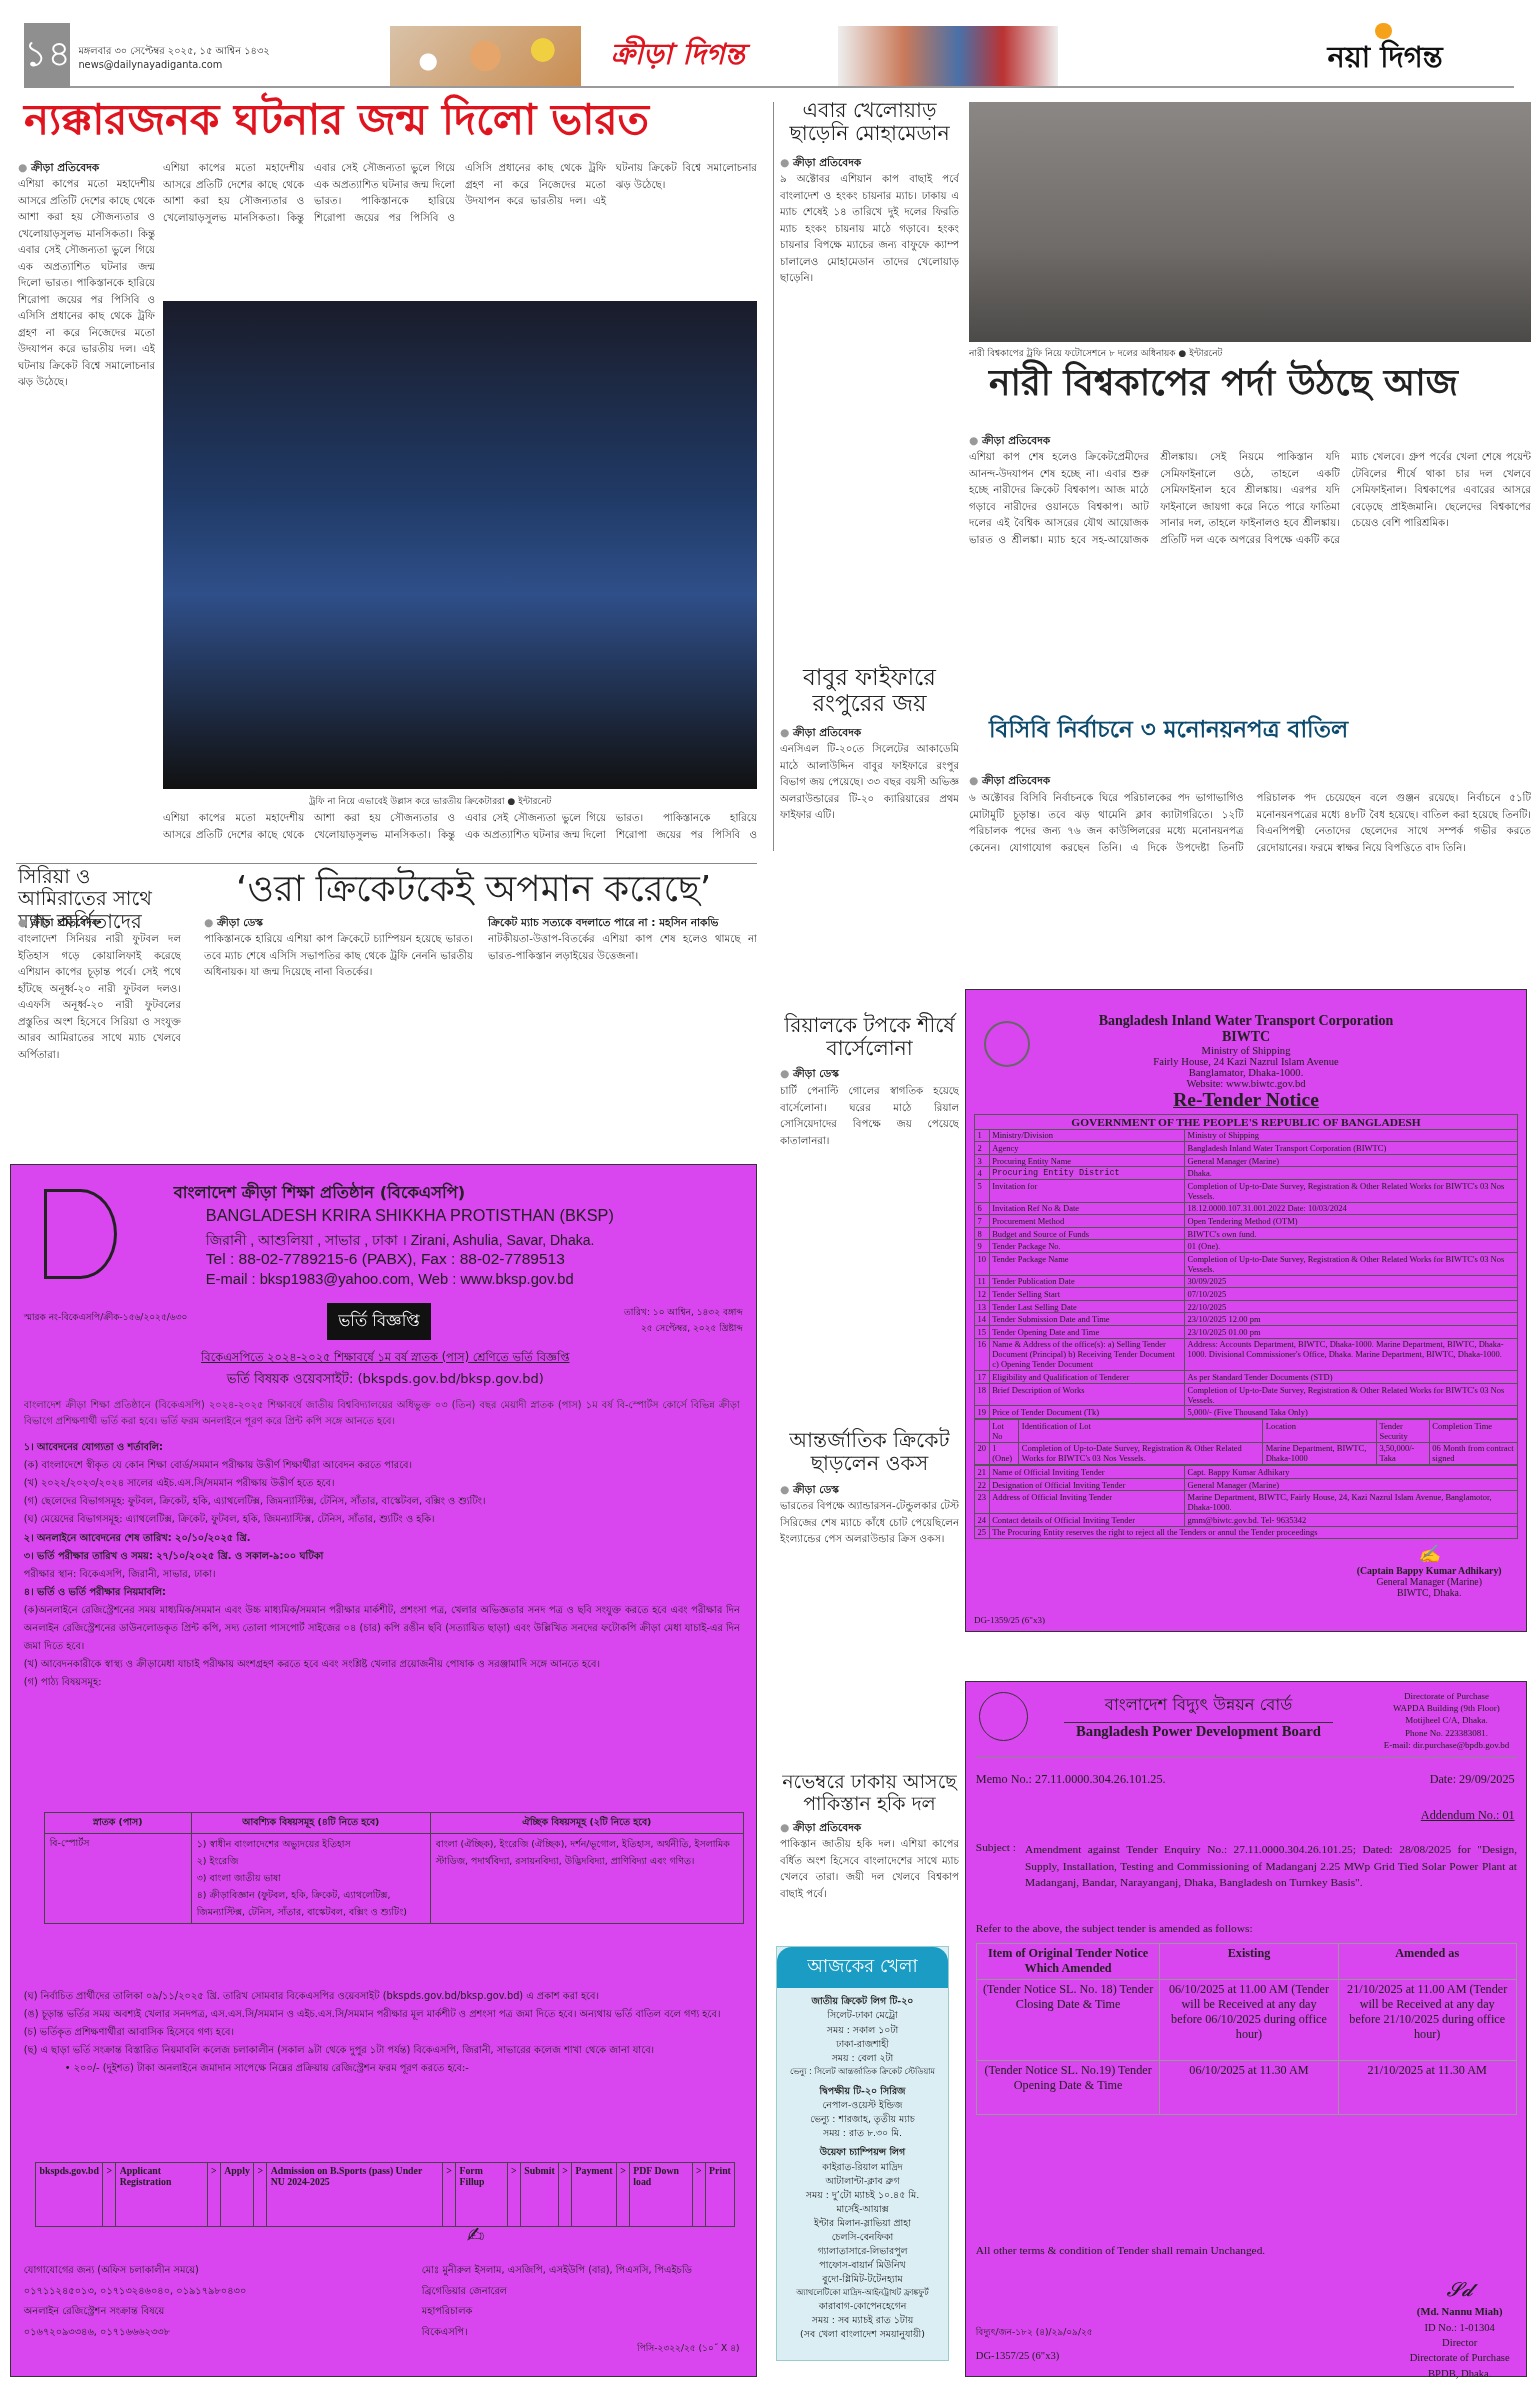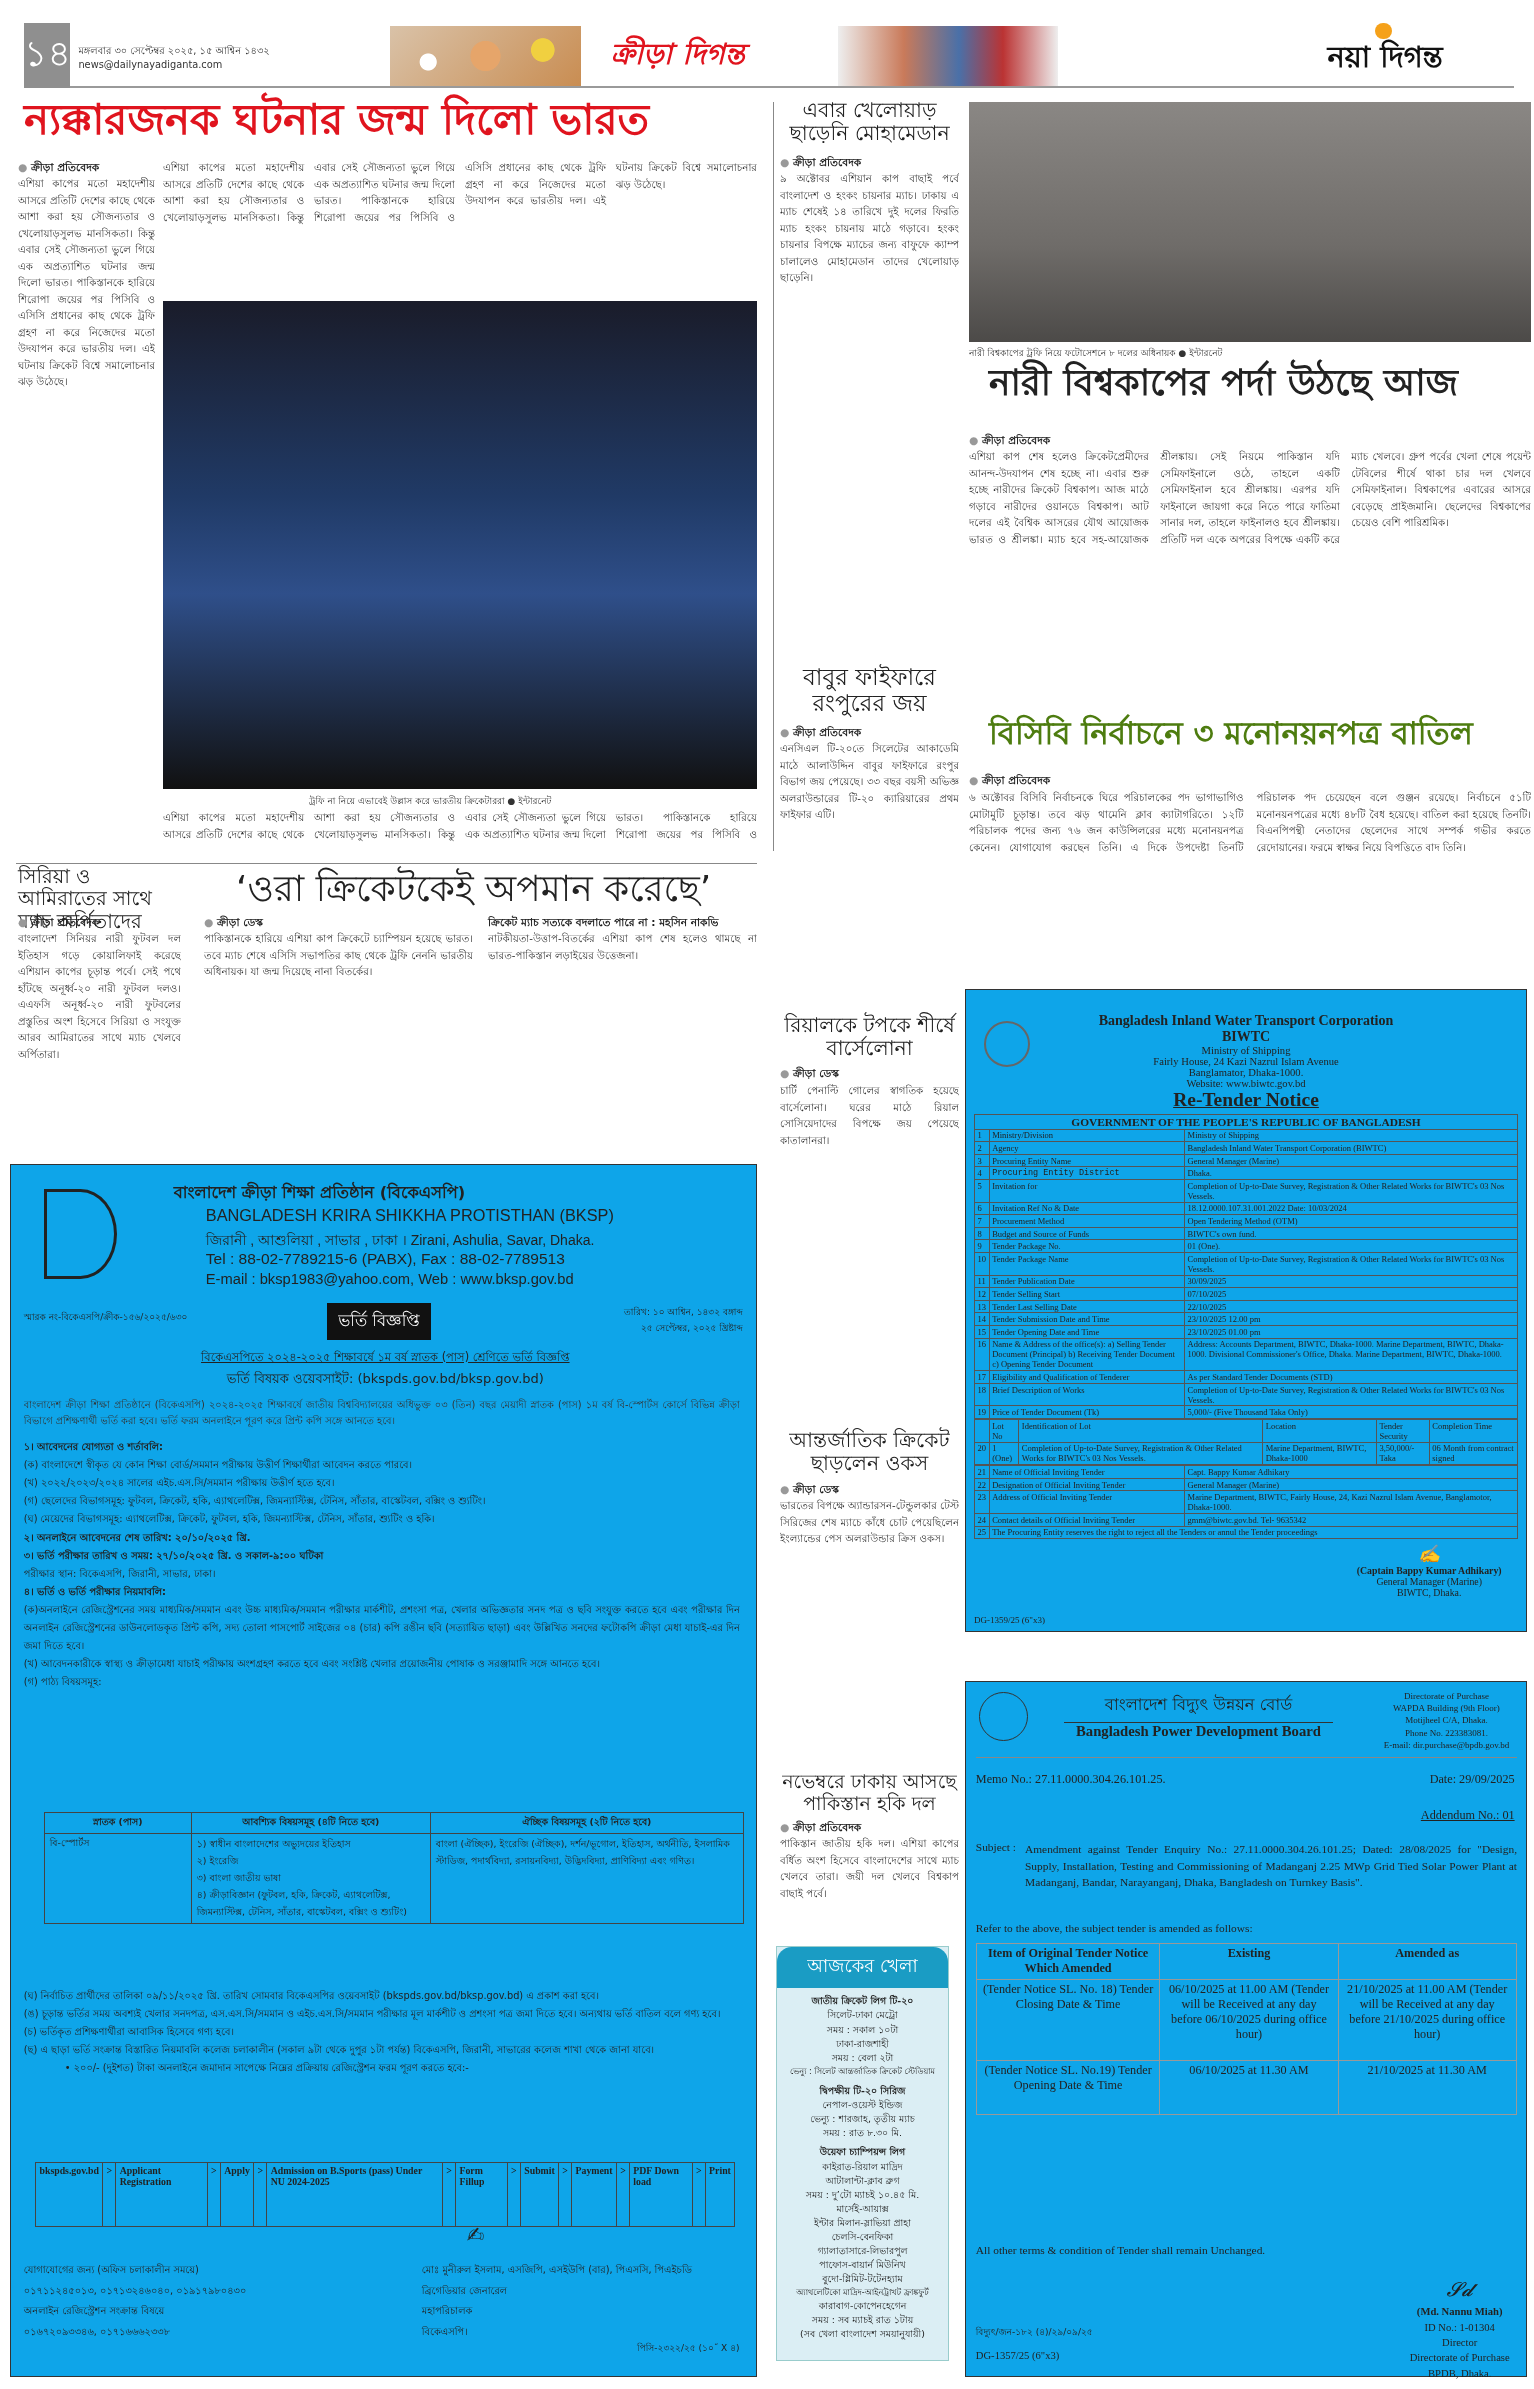--- a/index.html
+++ b/index.html
@@ -16,21 +16,21 @@
   .logo-sun{left:1351px;top:0;width:16.3px;height:16.3px;border-radius:50%;background:#f5a11a}
   .h-red{color:#e0141e;font-weight:bold}
   .headline{font-family:"DejaVu Sans",sans-serif;line-height:1.15}
   .byline{font-size:10.6px;font-weight:bold;color:#222}
   .byline::before{content:"● ";color:#999}
   .body-text{font-size:10.2px;line-height:1.62;color:#333;text-align:justify;overflow:hidden}
   .photo{background:linear-gradient(180deg,#a7a39e,#8b8680 55%,#6e6a64)}
   .caption{font-size:9px;color:#333}
   .rule-v{background:#888;width:0.8px}
   .rule-h{background:#888;height:0.8px}
-  .ad-box{border:1.6px solid #333;background:#0ea5e9}
+  .ad-box{border:1.6px solid #333;background:#d946ef}
   table{border-collapse:collapse}
   .bt td{border:0.8px solid #555;font-family:"Liberation Serif",serif;font-size:8.5px;padding:0.8px 2.4px;vertical-align:top}
   .bp td,.bp th{border:0.8px solid #999;font-family:"Liberation Serif",serif;font-size:12.2px;padding:2.4px 4.9px;text-align:center;vertical-align:top}
   .bk td,.bk th{border:0.8px solid #444;font-size:9.4px;padding:2.4px 4.9px;vertical-align:top;text-align:left}
   .flow td{border:0.8px solid #444;font-family:"Liberation Serif",serif;font-size:9.8px;padding:1.6px 3.3px;vertical-align:top;font-weight:bold}
   .serif{font-family:"Liberation Serif",serif}
   .today{background:#dbeef4;border:0.8px solid #9cc;}
   .today-h{background:#1a9cc4;color:#fff;text-align:center;font-size:18px;border-radius:14.7px 14.7px 0 0;padding:4.9px 0}
 </style>
 </head>
@@ -63,21 +63,21 @@
 <div class="abs photo" style="left:969px;top:102px;width:562px;height:240px;background:linear-gradient(180deg,#8a8784,#6f6c69 60%,#4c4a48)"></div>
 <div class="abs caption" style="left:969px;top:346px;">নারী বিশ্বকাপের ট্রফি নিয়ে ফটোসেশনে ৮ দলের অধিনায়ক ● ইন্টারনেট</div>
 <div class="abs headline" style="left:989px;top:362px;font-size:36px;font-weight:bold;">নারী বিশ্বকাপের পর্দা উঠছে আজ</div>
 <div class="abs byline" style="left:969px;top:433px;">ক্রীড়া প্রতিবেদক</div>
 <div class="abs body-text" style="left:969px;top:449px;width:562px;height:220px;columns:3;column-gap:11.4px;">এশিয়া কাপ শেষ হলেও ক্রিকেটপ্রেমীদের আনন্দ-উদযাপন শেষ হচ্ছে না। এবার শুরু হচ্ছে নারীদের ক্রিকেট বিশ্বকাপ। আজ মাঠে গড়াবে নারীদের ওয়ানডে বিশ্বকাপ। আট দলের এই বৈশ্বিক আসরের যৌথ আয়োজক ভারত ও শ্রীলঙ্কা। ম্যাচ হবে সহ-আয়োজক শ্রীলঙ্কায়। সেই নিয়মে পাকিস্তান যদি সেমিফাইনালে ওঠে, তাহলে একটি সেমিফাইনাল হবে শ্রীলঙ্কায়। এরপর যদি ফাইনালে জায়গা করে নিতে পারে ফাতিমা সানার দল, তাহলে ফাইনালও হবে শ্রীলঙ্কায়। প্রতিটি দল একে অপরের বিপক্ষে একটি করে ম্যাচ খেলবে। গ্রুপ পর্বের খেলা শেষে পয়েন্ট টেবিলের শীর্ষে থাকা চার দল খেলবে সেমিফাইনাল। বিশ্বকাপের এবারের আসরে বেড়েছে প্রাইজমানি। ছেলেদের বিশ্বকাপের চেয়েও বেশি পারিশ্রমিক।</div>
 
 <div class="abs headline" style="left:780px;top:664px;width:179px;font-size:23px;text-align:center;">বাবুর ফাইফারে রংপুরের জয়</div>
 <div class="abs byline" style="left:780px;top:725px;">ক্রীড়া প্রতিবেদক</div>
 <div class="abs body-text" style="left:780px;top:741px;width:179px;height:228px;">এনসিএল টি-২০তে সিলেটের আকাডেমি মাঠে আলাউদ্দিন বাবুর ফাইফারে রংপুর বিভাগ জয় পেয়েছে। ৩৩ বছর বয়সী অভিজ্ঞ অলরাউন্ডারের টি-২০ ক্যারিয়ারের প্রথম ফাইফার এটি।</div>
 
-<div class="abs headline" style="left:989px;top:716px;font-size:31px;color:#4d7c0f;font-weight:bold;">বিসিবি নির্বাচনে ৩ মনোনয়নপত্র বাতিল</div>
+<div class="abs headline" style="left:989px;top:716px;font-size:23px;color:#0c4a6e;font-weight:bold;">বিসিবি নির্বাচনে ৩ মনোনয়নপত্র বাতিল</div>
 <div class="abs byline" style="left:969px;top:773px;">ক্রীড়া প্রতিবেদক</div>
 <div class="abs body-text" style="left:969px;top:790px;width:562px;height:179px;columns:2;column-gap:13px;">৬ অক্টোবর বিসিবি নির্বাচনকে ঘিরে পরিচালকের পদ ভাগাভাগিও মোটামুটি চূড়ান্ত। তবে ঝড় থামেনি ক্লাব ক্যাটাগরিতে। ১২টি পরিচালক পদের জন্য ৭৬ জন কাউন্সিলরের মধ্যে মনোনয়নপত্র কেনেন। যোগাযোগ করছেন তিনি। এ দিকে উপদেষ্টা তিনটি পরিচালক পদ চেয়েছেন বলে গুঞ্জন রয়েছে। নির্বাচনে ৫১টি মনোনয়নপত্রের মধ্যে ৪৮টি বৈধ হয়েছে। বাতিল করা হয়েছে তিনটি। বিএনপিপন্থী নেতাদের ছেলেদের সাথে সম্পর্ক গভীর করতে রেদোয়ানের। ফরমে স্বাক্ষর নিয়ে বিপত্তিতে বাদ তিনি।</div>
 
 <div class="abs rule-h" style="left:16.3px;top:863px;width:741px"></div>
 <div class="abs headline" style="left:18px;top:866px;width:163px;font-size:19.5px;">সিরিয়া ও আমিরাতের সাথে ম্যাচ অর্পিতাদের</div>
 <div class="abs byline" style="left:18px;top:915px;">ক্রীড়া প্রতিবেদক</div>
 <div class="abs body-text" style="left:18px;top:931px;width:163px;height:220px;">বাংলাদেশ সিনিয়র নারী ফুটবল দল ইতিহাস গড়ে কোয়ালিফাই করেছে এশিয়ান কাপের চূড়ান্ত পর্বে। সেই পথে হাঁটছে অনূর্ধ্ব-২০ নারী ফুটবল দলও। এএফসি অনূর্ধ্ব-২০ নারী ফুটবলের প্রস্তুতির অংশ হিসেবে সিরিয়া ও সংযুক্ত আরব আমিরাতের সাথে ম্যাচ খেলবে অর্পিতারা।</div>
 
 <div class="abs headline" style="left:236px;top:868px;font-size:36px;">‘ওরা ক্রিকেটকেই অপমান করেছে’</div>
 <div class="abs byline" style="left:204px;top:915px;">ক্রীড়া ডেস্ক</div>

